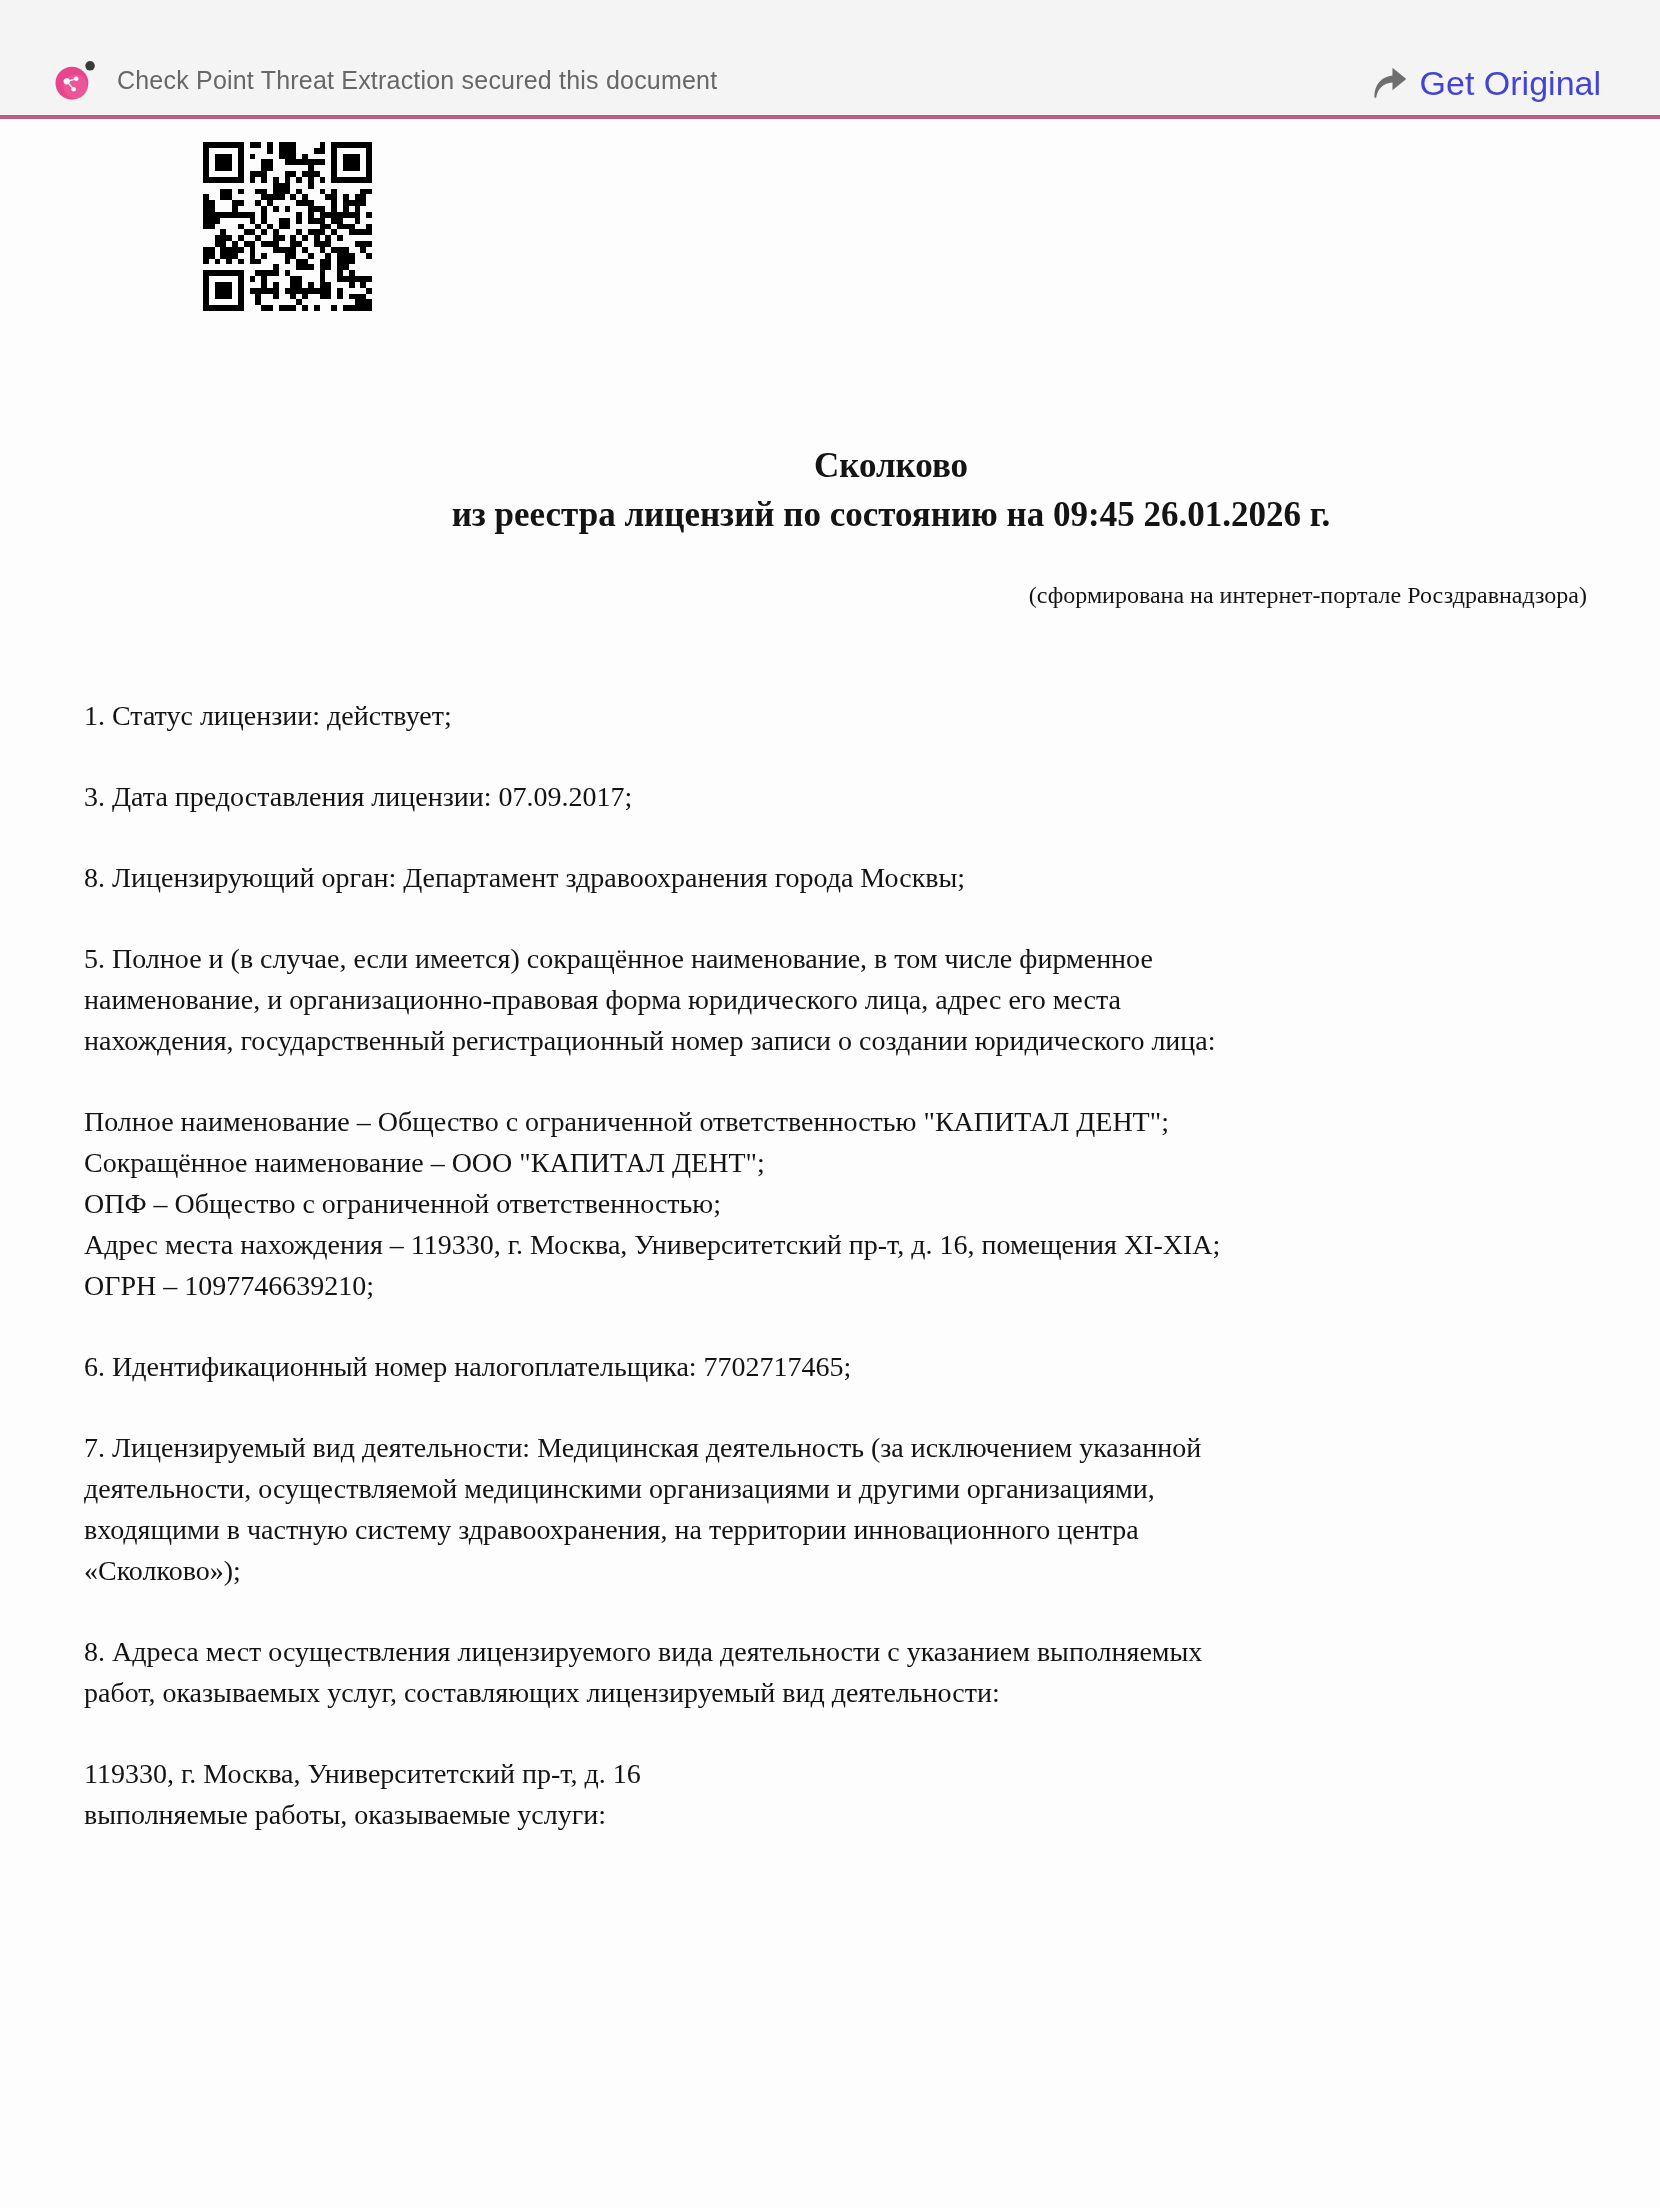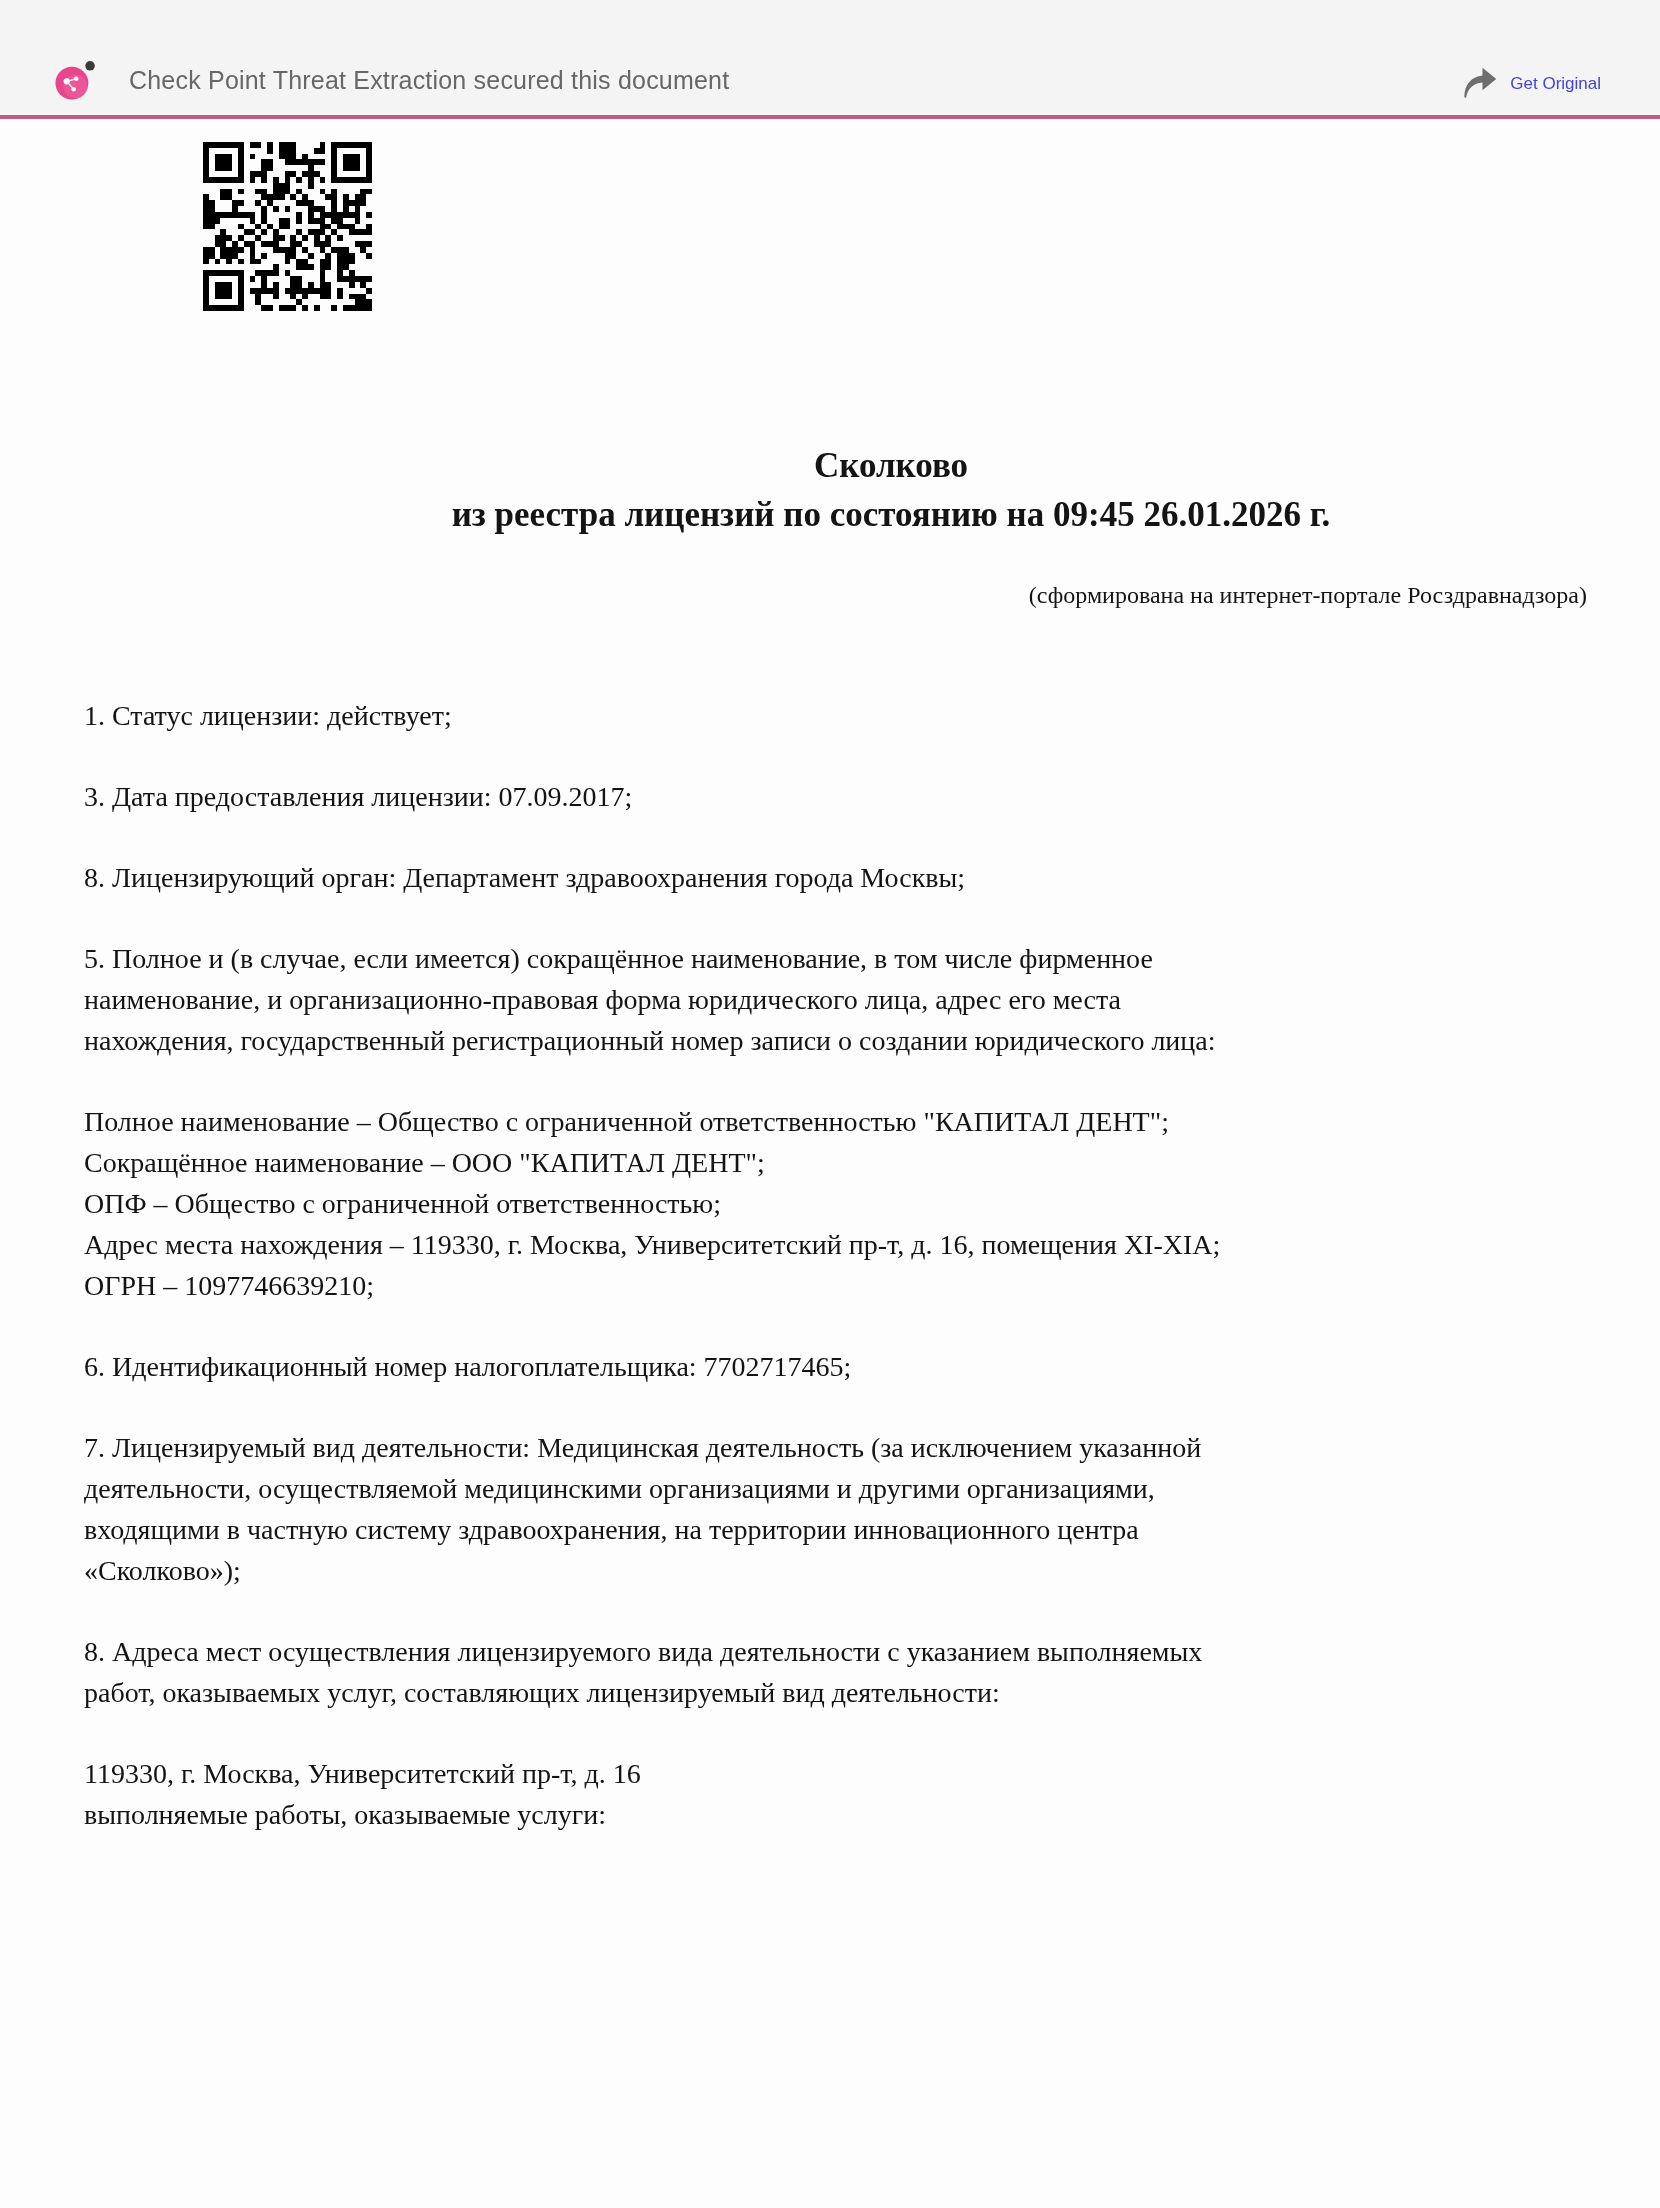--- a/index.html
+++ b/index.html
@@ -15,36 +15,36 @@
   .banner{
     height:119px;
     background:#f5f4f5;
     border-bottom:4.3px solid #c05c82;
     display:flex;
     align-items:flex-end;
     padding:0 59px 12px 52px;
     box-sizing:border-box;
     font-family:"Liberation Sans",sans-serif;
   }
-  .banner-left{display:flex;align-items:center;gap:32px;}
+  .banner-left{display:flex;align-items:center;gap:20px;}
   .banner-message{
     font-size:25px;
     color:#686668;
     letter-spacing:0.2px;
   }
   .banner-right{
     margin-left:auto;
     display:flex;
     align-items:center;
     gap:12px;
     cursor:pointer;
     text-decoration:none;
   }
   .get-original-label{
-    font-size:17px;
+    font-size:34px;
     color:#4444d4;
   }
   .logo-wrap{position:relative;width:45px;height:45px;}
   
   .qr{
     margin:23px 0 0 203px;
     width:169px;height:169px;
     display:block;
   }
   .title-block{

